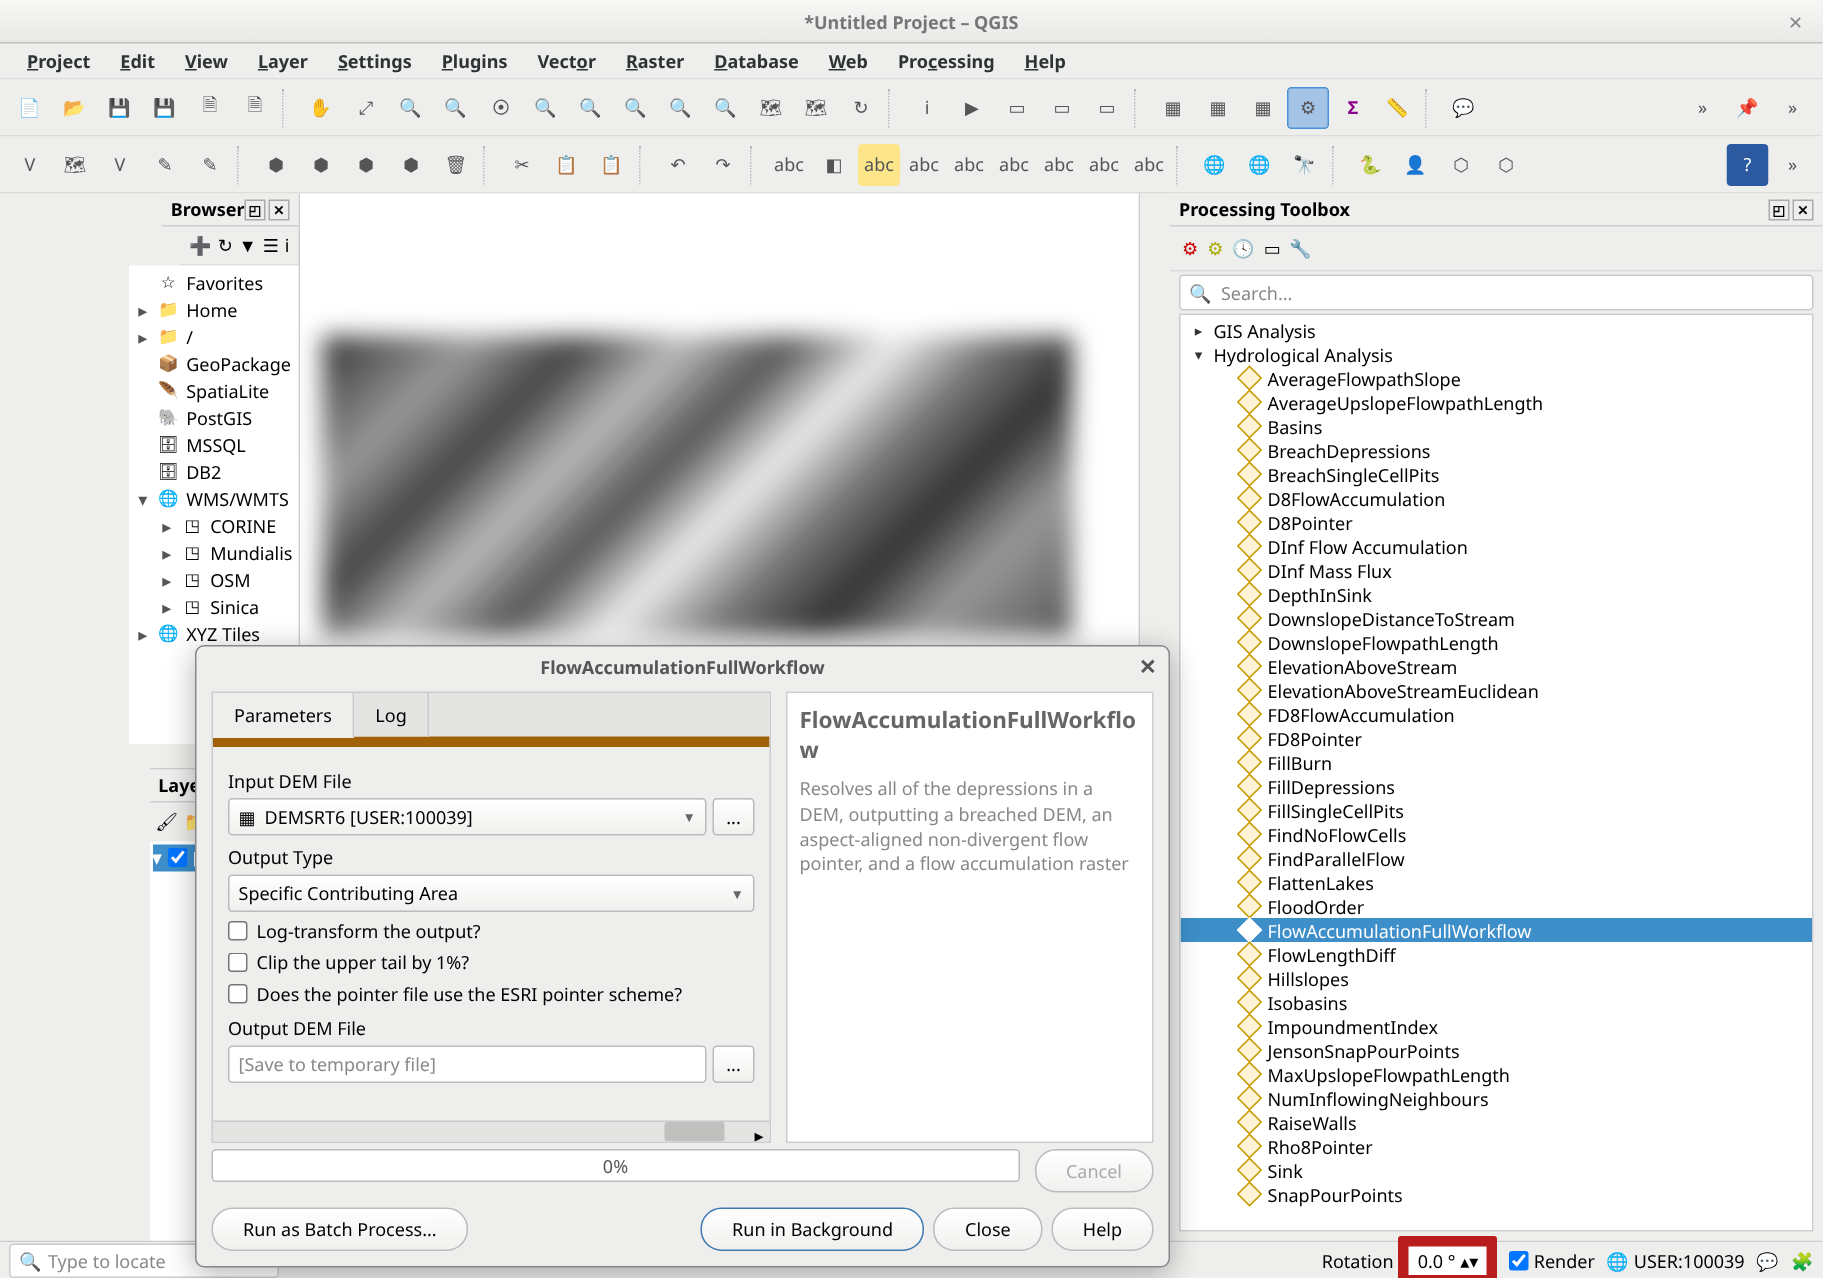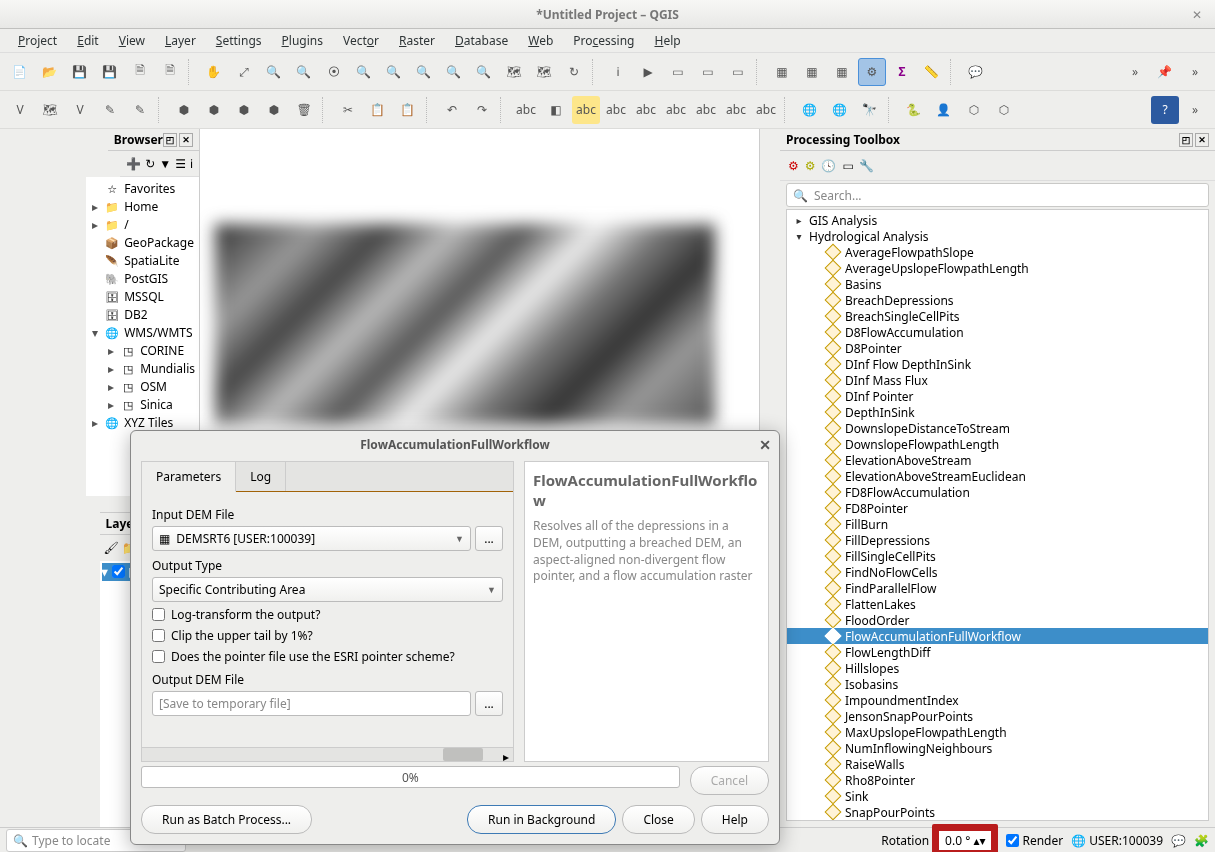--- a/index.html
+++ b/index.html
@@ -1,21 +1,21 @@
 <!DOCTYPE html>
 <html><head>
 <meta charset="utf-8">
 <style>
 * { margin: 0; padding: 0; box-sizing: border-box; font-family: "Noto Sans", "Liberation Sans", Arial, sans-serif; font-size: 12px; }
 body { background: #eeeeec; width: 1215px; height: 852px; overflow: hidden; position: relative; }
 .titlebar { height: 29px; background: linear-gradient(#f7f7f5, #e8e8e6); border-bottom: 1px solid #c0c0be; display: flex; align-items: center; justify-content: center; position: relative; }
 .titlebar-title { color: #777; font-weight: bold; }
 .titlebar-close { position: absolute; right: 8px; top: 6px; width: 15px; height: 15px; color: #888; cursor: pointer; }
 .menubar { height: 24px; background: #eeeeec; border-bottom: 1px solid #ddd; display: flex; align-items: center; padding: 0 10px; gap: 4px; }
-.menubar-item { padding: 2px 8px; color: #2e3436; cursor: pointer; }
+.menubar-item { padding: 2px 8px; color: #2e3436; cursor: pointer; font-weight: bold; }
 .menubar-item u { text-decoration: underline; }
 .toolbar { height: 38px; background: #eeeeec; border-bottom: 1px solid #dcdcda; display: flex; align-items: center; padding: 0 6px; gap: 2px; }
 .toolbar .tbtn { width: 28px; height: 28px; display: inline-flex; align-items: center; justify-content: center; border: 1px solid transparent; border-radius: 3px; cursor: pointer; color: #555; }
 .toolbar .sep { width: 8px; height: 26px; border-left: 1px dotted #bbb; margin: 0 2px; }
 .tbtn.highlight { background: #a3c4e6; border: 1px solid #4a90d9; }
 .main-area { display: flex; height: calc(100% - 28px - 24px - 38px - 38px - 26px); }
 .left-panel { width: 200px; background: #eeeeec; border-right: 1px solid #ccc; display: flex; flex-direction: column; align-items: flex-end; }
 .panel-header { height: 22px; background: #eeeeec; border-bottom: 1px solid #ccc; display: flex; align-items: center; padding: 0 6px; font-weight: bold; position: relative; }
 .panel-header .pbtn { width: 14px; height: 14px; margin-left: auto; border: 1px solid #aaa; font-size: 9px; display: flex; align-items: center; justify-content: center; cursor: pointer; }
 .panel-header .pbtn + .pbtn { margin-left: 2px; }
@@ -48,21 +48,21 @@
 .scrollbar-bottom { height: 16px; background: #eee; border-top: 1px solid #ccc; }
 .statusbar { height: 26px; background: #eeeeec; border-top: 1px solid #ccc; display: flex; align-items: center; padding: 0 6px; gap: 8px; }
 .statusbar .locate { flex: 1; display: flex; align-items: center; gap: 4px; color: #888; border: 1px solid #ccc; background: #fff; padding: 2px 6px; border-radius: 3px; max-width: 180px; }
 .statusbar .field { display: flex; align-items: center; gap: 3px; }
 .statusbar .spin { border: 7px solid #b91c1c; background: #fff; padding: 1px 6px; border-radius: 2px; }
 .dialog { position: absolute; left: 130px; top: 430px; width: 650px; height: 415px; background: #eeeeec; border: 1px solid #888; border-radius: 6px; box-shadow: 0 4px 20px rgba(0,0,0,0.3); display: flex; flex-direction: column; }
 .dialog-title { height: 26px; display: flex; align-items: center; justify-content: center; font-weight: bold; color: #555; position: relative; }
 .dialog-title .close { position: absolute; right: 8px; top: 4px; cursor: pointer; font-size: 14px; color: #555; }
 .dialog-body { flex: 1; display: flex; gap: 10px; padding: 4px 10px 0 10px; overflow: hidden; }
 .dialog-left { flex: 1; display: flex; flex-direction: column; border: 1px solid #ccc; background: #eeeeec; overflow: hidden; }
-.tabs { display: flex; border-bottom: 1px solid #a16207; background: #e4e4e2; }
+.tabs { display: flex; border-bottom: 7px solid #a16207; background: #e4e4e2; }
 .tab { padding: 6px 14px; border-right: 1px solid #ccc; background: #e4e4e2; cursor: pointer; }
 .tab.active { background: #eeeeec; border-bottom: 1px solid #eeeeec; margin-bottom: -1px; }
 .form-area { padding: 8px 10px; overflow: auto; flex: 1; }
 .form-label { margin: 6px 0 3px 0; }
 .form-row { display: flex; gap: 4px; margin-bottom: 4px; }
 .form-select { flex: 1; border: 1px solid #bbb; background: linear-gradient(#fff,#f0f0ee); padding: 3px 6px; border-radius: 3px; display: flex; align-items: center; gap: 6px; }
 .form-select .arrow { margin-left: auto; color: #666; font-size: 9px; }
 .browse-btn { width: 28px; border: 1px solid #bbb; background: linear-gradient(#fff,#f0f0ee); border-radius: 3px; cursor: pointer; display: flex; align-items: center; justify-content: center; }
 .form-check { display: flex; align-items: center; gap: 6px; margin: 4px 0; }
 .form-check input { margin: 0; }
@@ -364,29 +364,25 @@
         <div class="proc-alg">
           <span class="aicon"></span>
           <span>D8FlowAccumulation</span>
         </div>
         <div class="proc-alg">
           <span class="aicon"></span>
           <span>D8Pointer</span>
         </div>
         <div class="proc-alg">
           <span class="aicon"></span>
-          <span>DInf Flow DepthInSink</span>
+          <span>DInf Flow Accumulation</span>
         </div>
         <div class="proc-alg">
           <span class="aicon"></span>
           <span>DInf Mass Flux</span>
-        </div>
-        <div class="proc-alg">
-          <span class="aicon"></span>
-          <span>DInf Pointer</span>
         </div>
         <div class="proc-alg">
           <span class="aicon"></span>
           <span>DepthInSink</span>
         </div>
         <div class="proc-alg">
           <span class="aicon"></span>
           <span>DownslopeDistanceToStream</span>
         </div>
         <div class="proc-alg">

